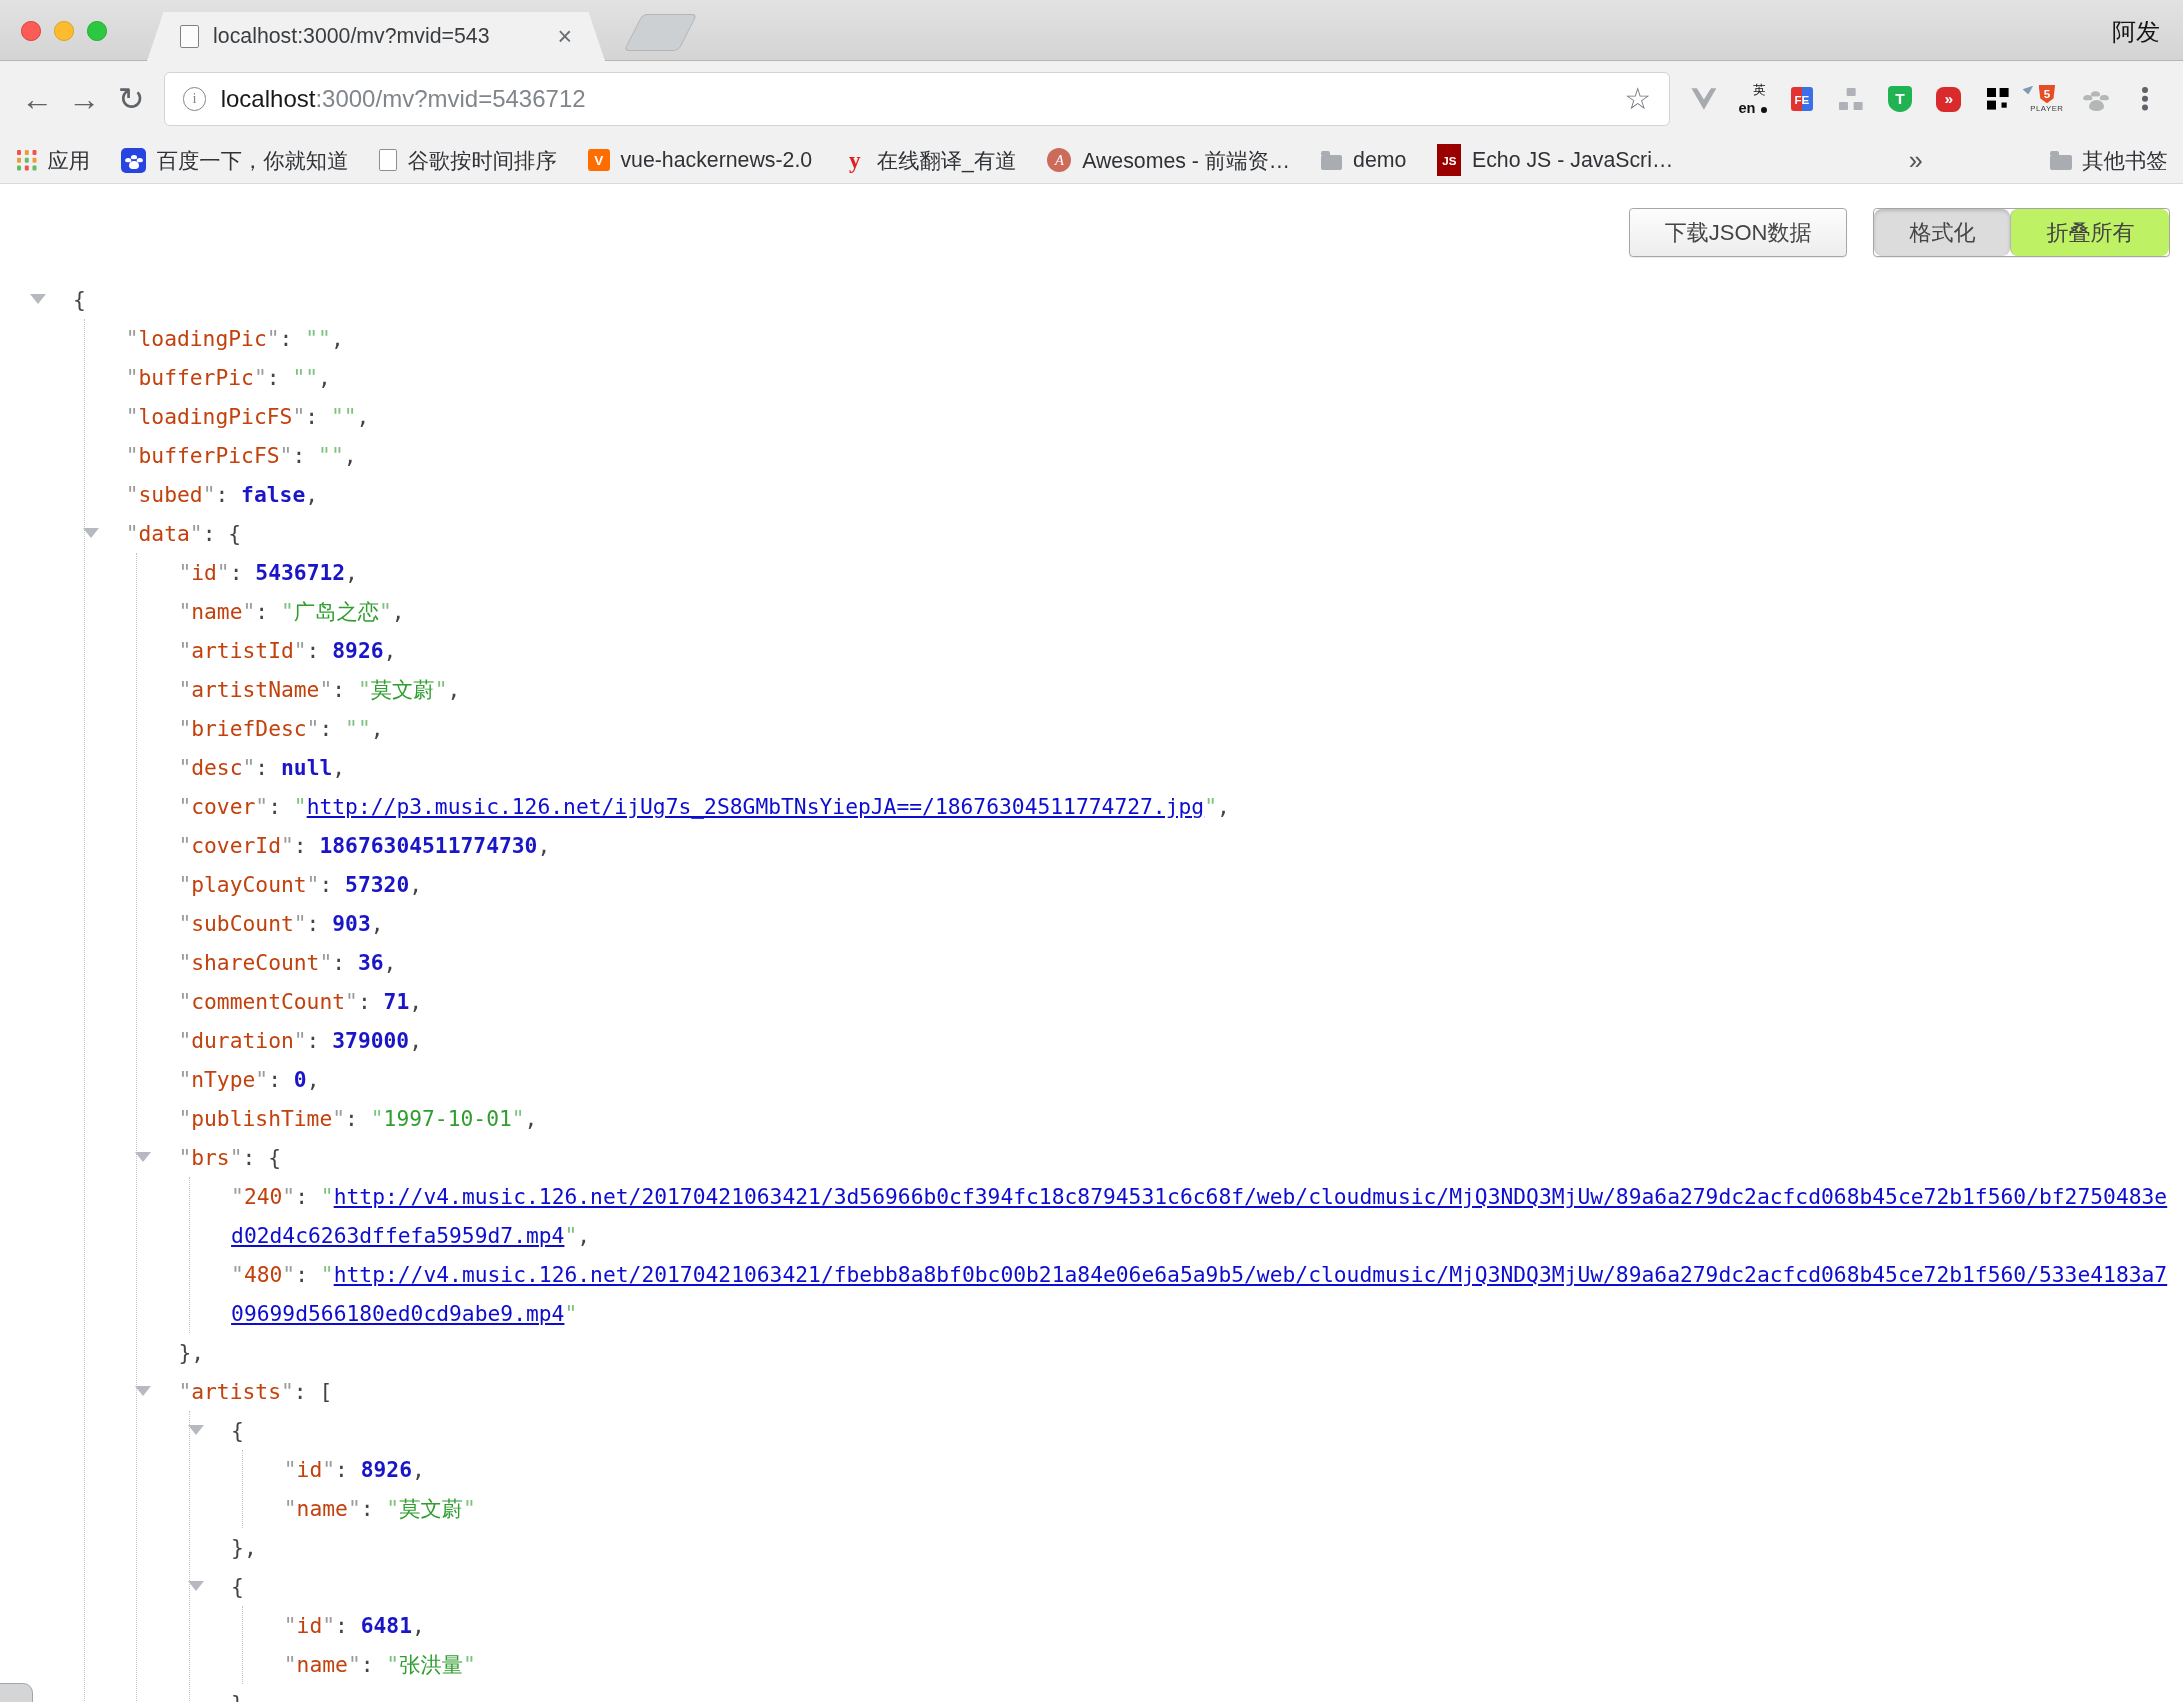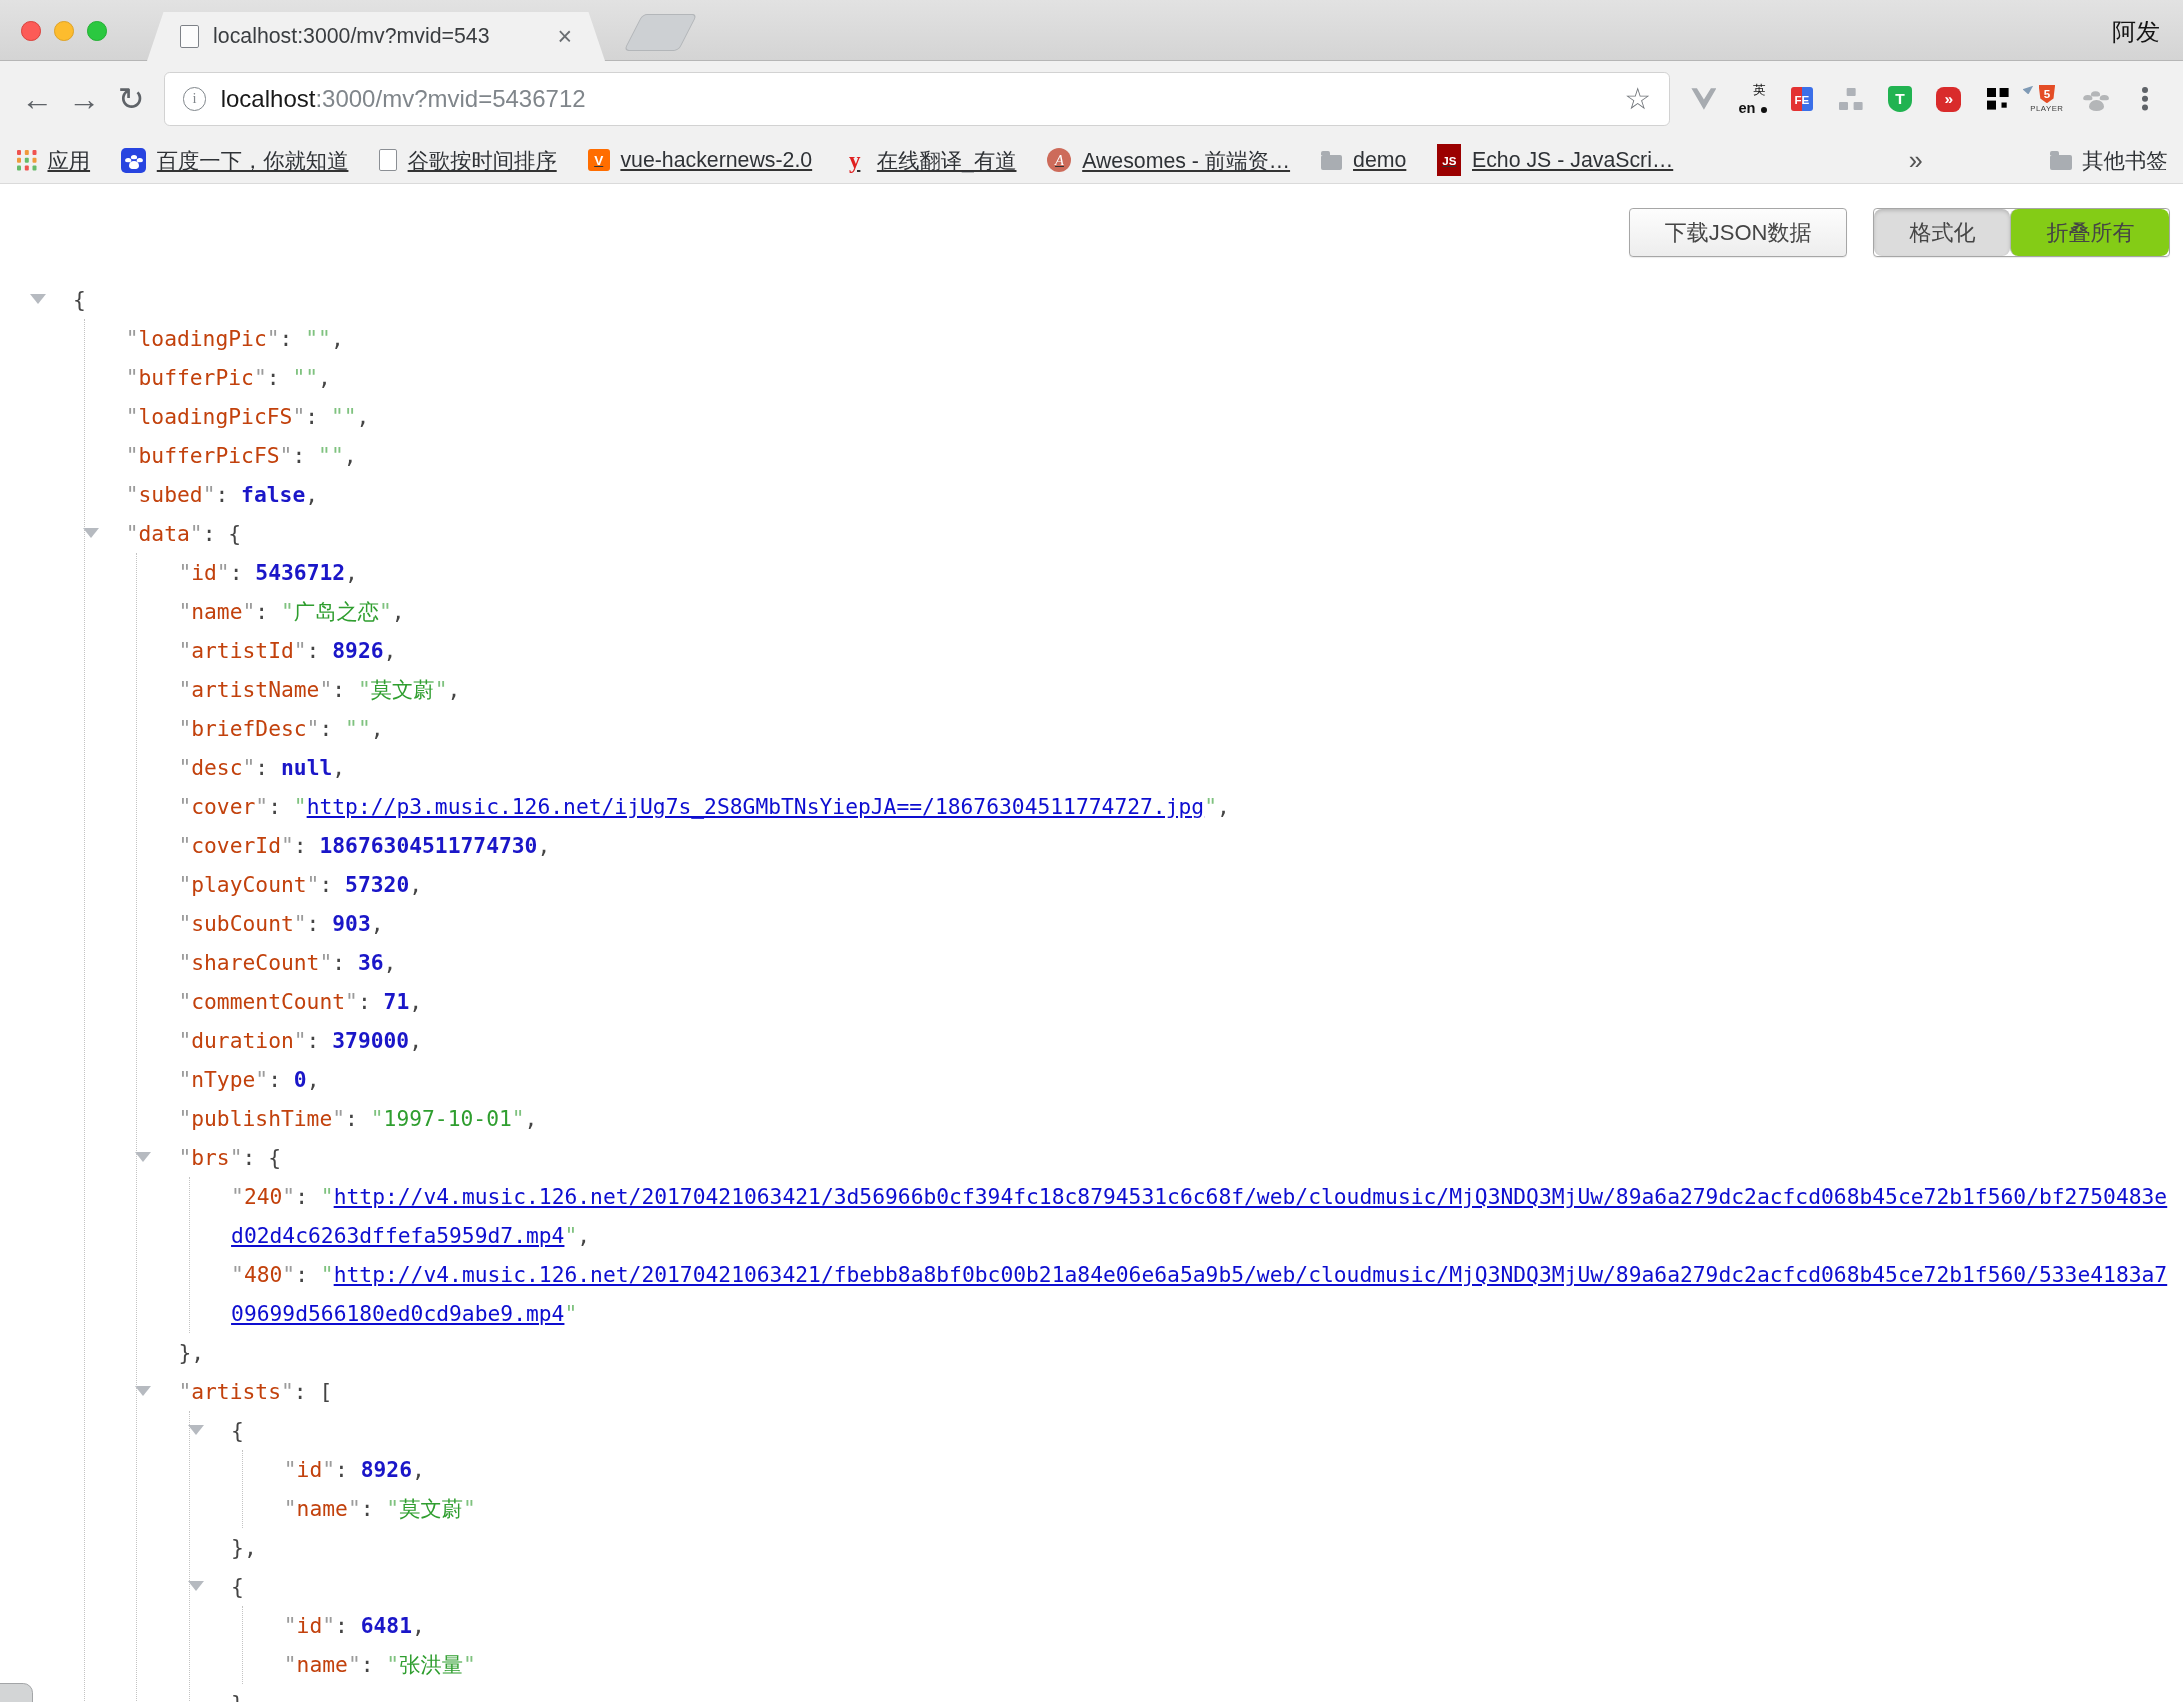--- a/index.html
+++ b/index.html
@@ -63,21 +63,21 @@
   .ic-paw{width:31px;height:29px;}
   .ic-paw::after{content:'';position:absolute;left:8.7px;bottom:2.9px;width:14.6px;height:10.7px;background:#b4b6b8;
        border-radius:50%/60% 60% 40% 40%;
        box-shadow:-8.7px -7.8px 0 -2.9px #b4b6b8,-1px -11.6px 0 -2.9px #b4b6b8,7.8px -7.8px 0 -2.9px #b4b6b8;}
   .ic-menu{width:5.8px;height:5.8px;border-radius:50%;background:#5f6368;box-shadow:0 8.7px 0 #5f6368,0 17.5px 0 #5f6368;position:relative;top:-8.7px;}
 
   
   .bookmarks{height:46px;background:#f1f1f1;border-bottom:1px solid #dadada;display:flex;align-items:center;
        padding:0 15.5px;font-size:21.3px;color:#333;}
   .bm-items{display:flex;align-items:center;gap:31px;}
-  .bm{display:flex;align-items:center;gap:10.7px;white-space:nowrap;text-decoration:underline;}
+  .bm{display:flex;align-items:center;gap:10.7px;white-space:nowrap;}
   .bm-ic{width:23px;height:23px;position:relative;display:inline-flex;align-items:center;justify-content:center;flex:0 0 auto;}
   .bm-label{color:#2f3236;}
   .ic-apps{width:21.3px;height:21.3px;}
   .ic-apps::before{content:'';position:absolute;left:1px;top:1px;width:4.9px;height:4.9px;border-radius:1px;background:#ef5350;
       box-shadow:7.8px 0 0 #ef9a3c,15.5px 0 0 #ef5350,0 7.8px 0 #ef9a3c,7.8px 7.8px 0 #66bb6a,15.5px 7.8px 0 #ef9a3c,
                  0 15.5px 0 #66bb6a,7.8px 15.5px 0 #ef5350,15.5px 15.5px 0 #66bb6a;}
   .ic-baidu{width:25px;height:25px;background:#2744e0;border-radius:4.9px;}
   .ic-baidu::after{content:'';position:absolute;left:7.8px;bottom:3.9px;width:9.7px;height:7.8px;background:#fff;
       border-radius:50%/60% 60% 40% 40%;
       box-shadow:-5.8px -4.9px 0 -1.9px #fff,0 -7.8px 0 -1.9px #fff,5.8px -4.9px 0 -1.9px #fff;}
@@ -95,21 +95,21 @@
   .other-bookmarks{display:flex;align-items:center;gap:10.7px;margin-left:116px;white-space:nowrap;}
 
   
   .content{position:relative;height:1520px;background:#fff;}
   .actions{display:flex;justify-content:flex-end;align-items:center;gap:26px;padding:24px 12.6px 0 0;}
   .btn{font-size:22px;color:#454545;background:linear-gradient(#fdfdfd,#ededed);border:1px solid #a6a6a6;
       border-radius:3.9px;height:47px;padding:0 35px;display:flex;align-items:center;box-shadow:0 1px 1px rgba(0,0,0,.08);}
   .seg{display:flex;border:1px solid #a6a6a6;border-radius:3.9px;overflow:hidden;box-shadow:0 1px 1px rgba(0,0,0,.08);}
   .seg .btn{border:none;border-radius:8px;box-shadow:none;}
   .seg .btn.active{background:#dcdcdc;box-shadow:inset 0 1.9px 3.9px rgba(0,0,0,.16);}
-  .seg .btn:not(.active){background:#84cc16;border-left:1px solid #b5b5b5;}
+  .seg .btn:not(.active){background:#bef264;border-left:1px solid #b5b5b5;}
 
   
   .json-root{margin-top:23px;padding-left:73px;font-family:"DejaVu Sans Mono","DejaVu Sans",monospace;
       font-size:21.3px;line-height:39px;color:#000;}
   .jline{position:relative;word-break:break-all;padding-right:13.6px;}
   .jkids{border-left:1px dotted #c3c3c3;margin-left:10.7px;padding-left:41px;}
   .tri{position:absolute;left:-43px;top:13.6px;width:0;height:0;border-left:8.7px solid transparent;
       border-right:8.7px solid transparent;border-top:10.7px solid #b6bac0;}
   .q{color:#9b9b9b;}
   .k{color:#c2410c;}

